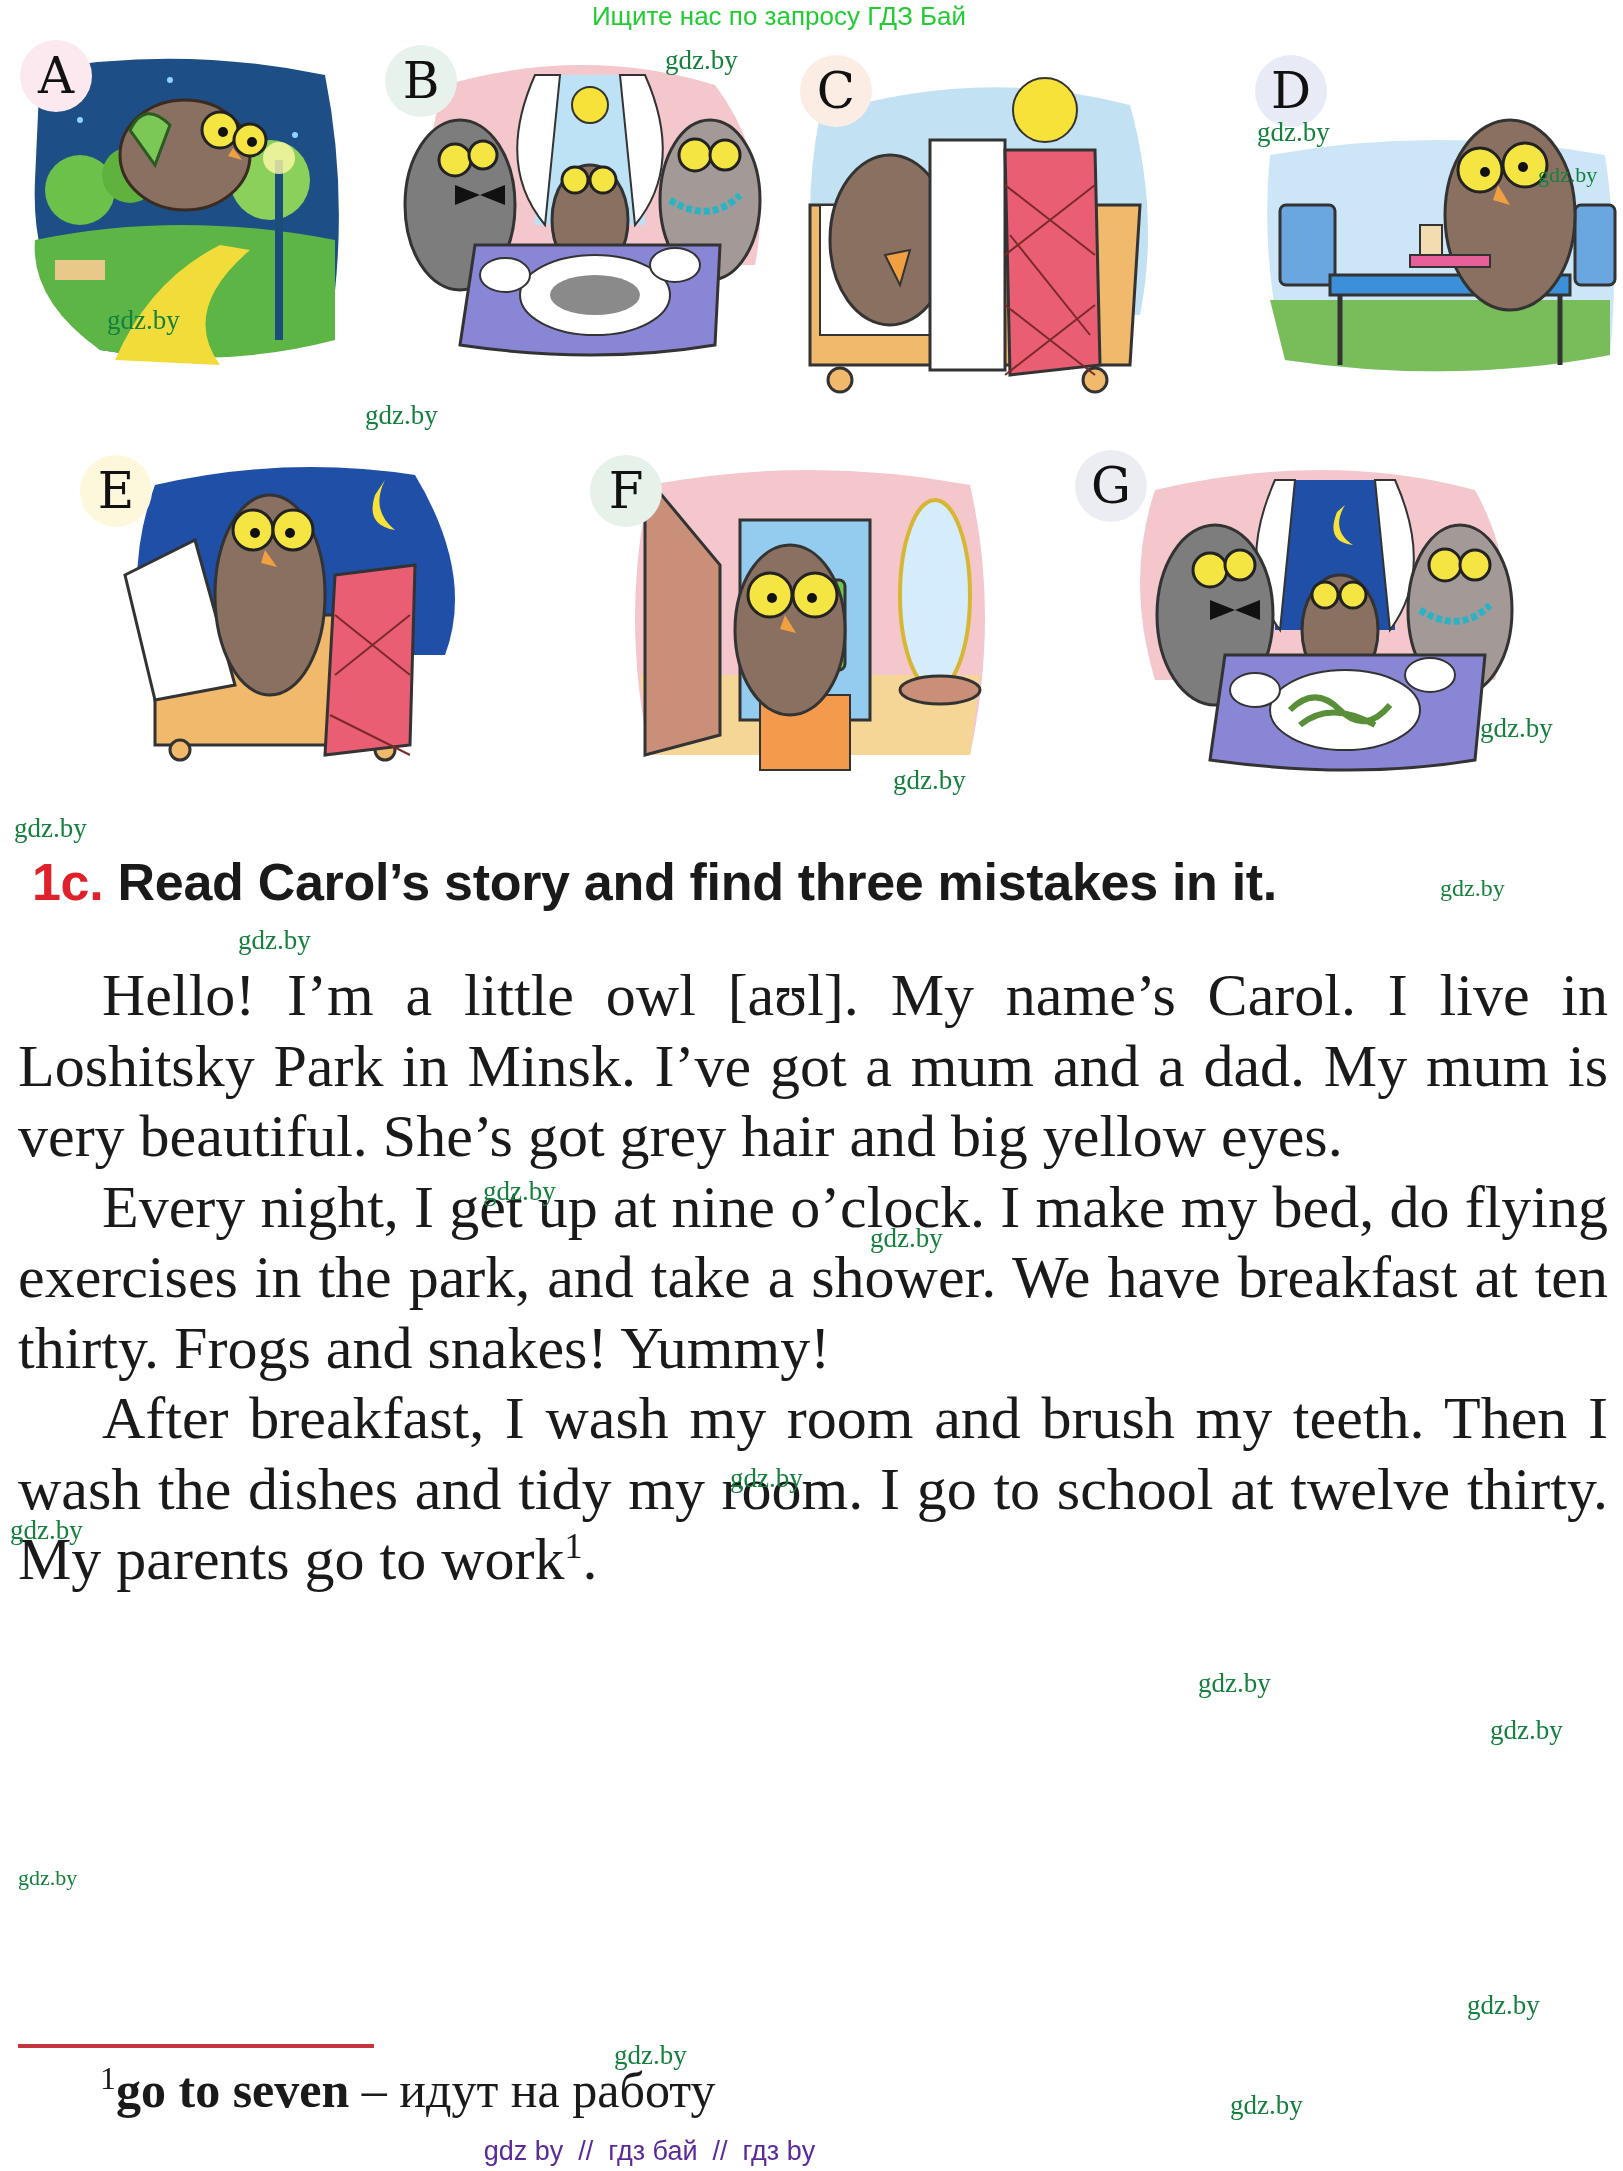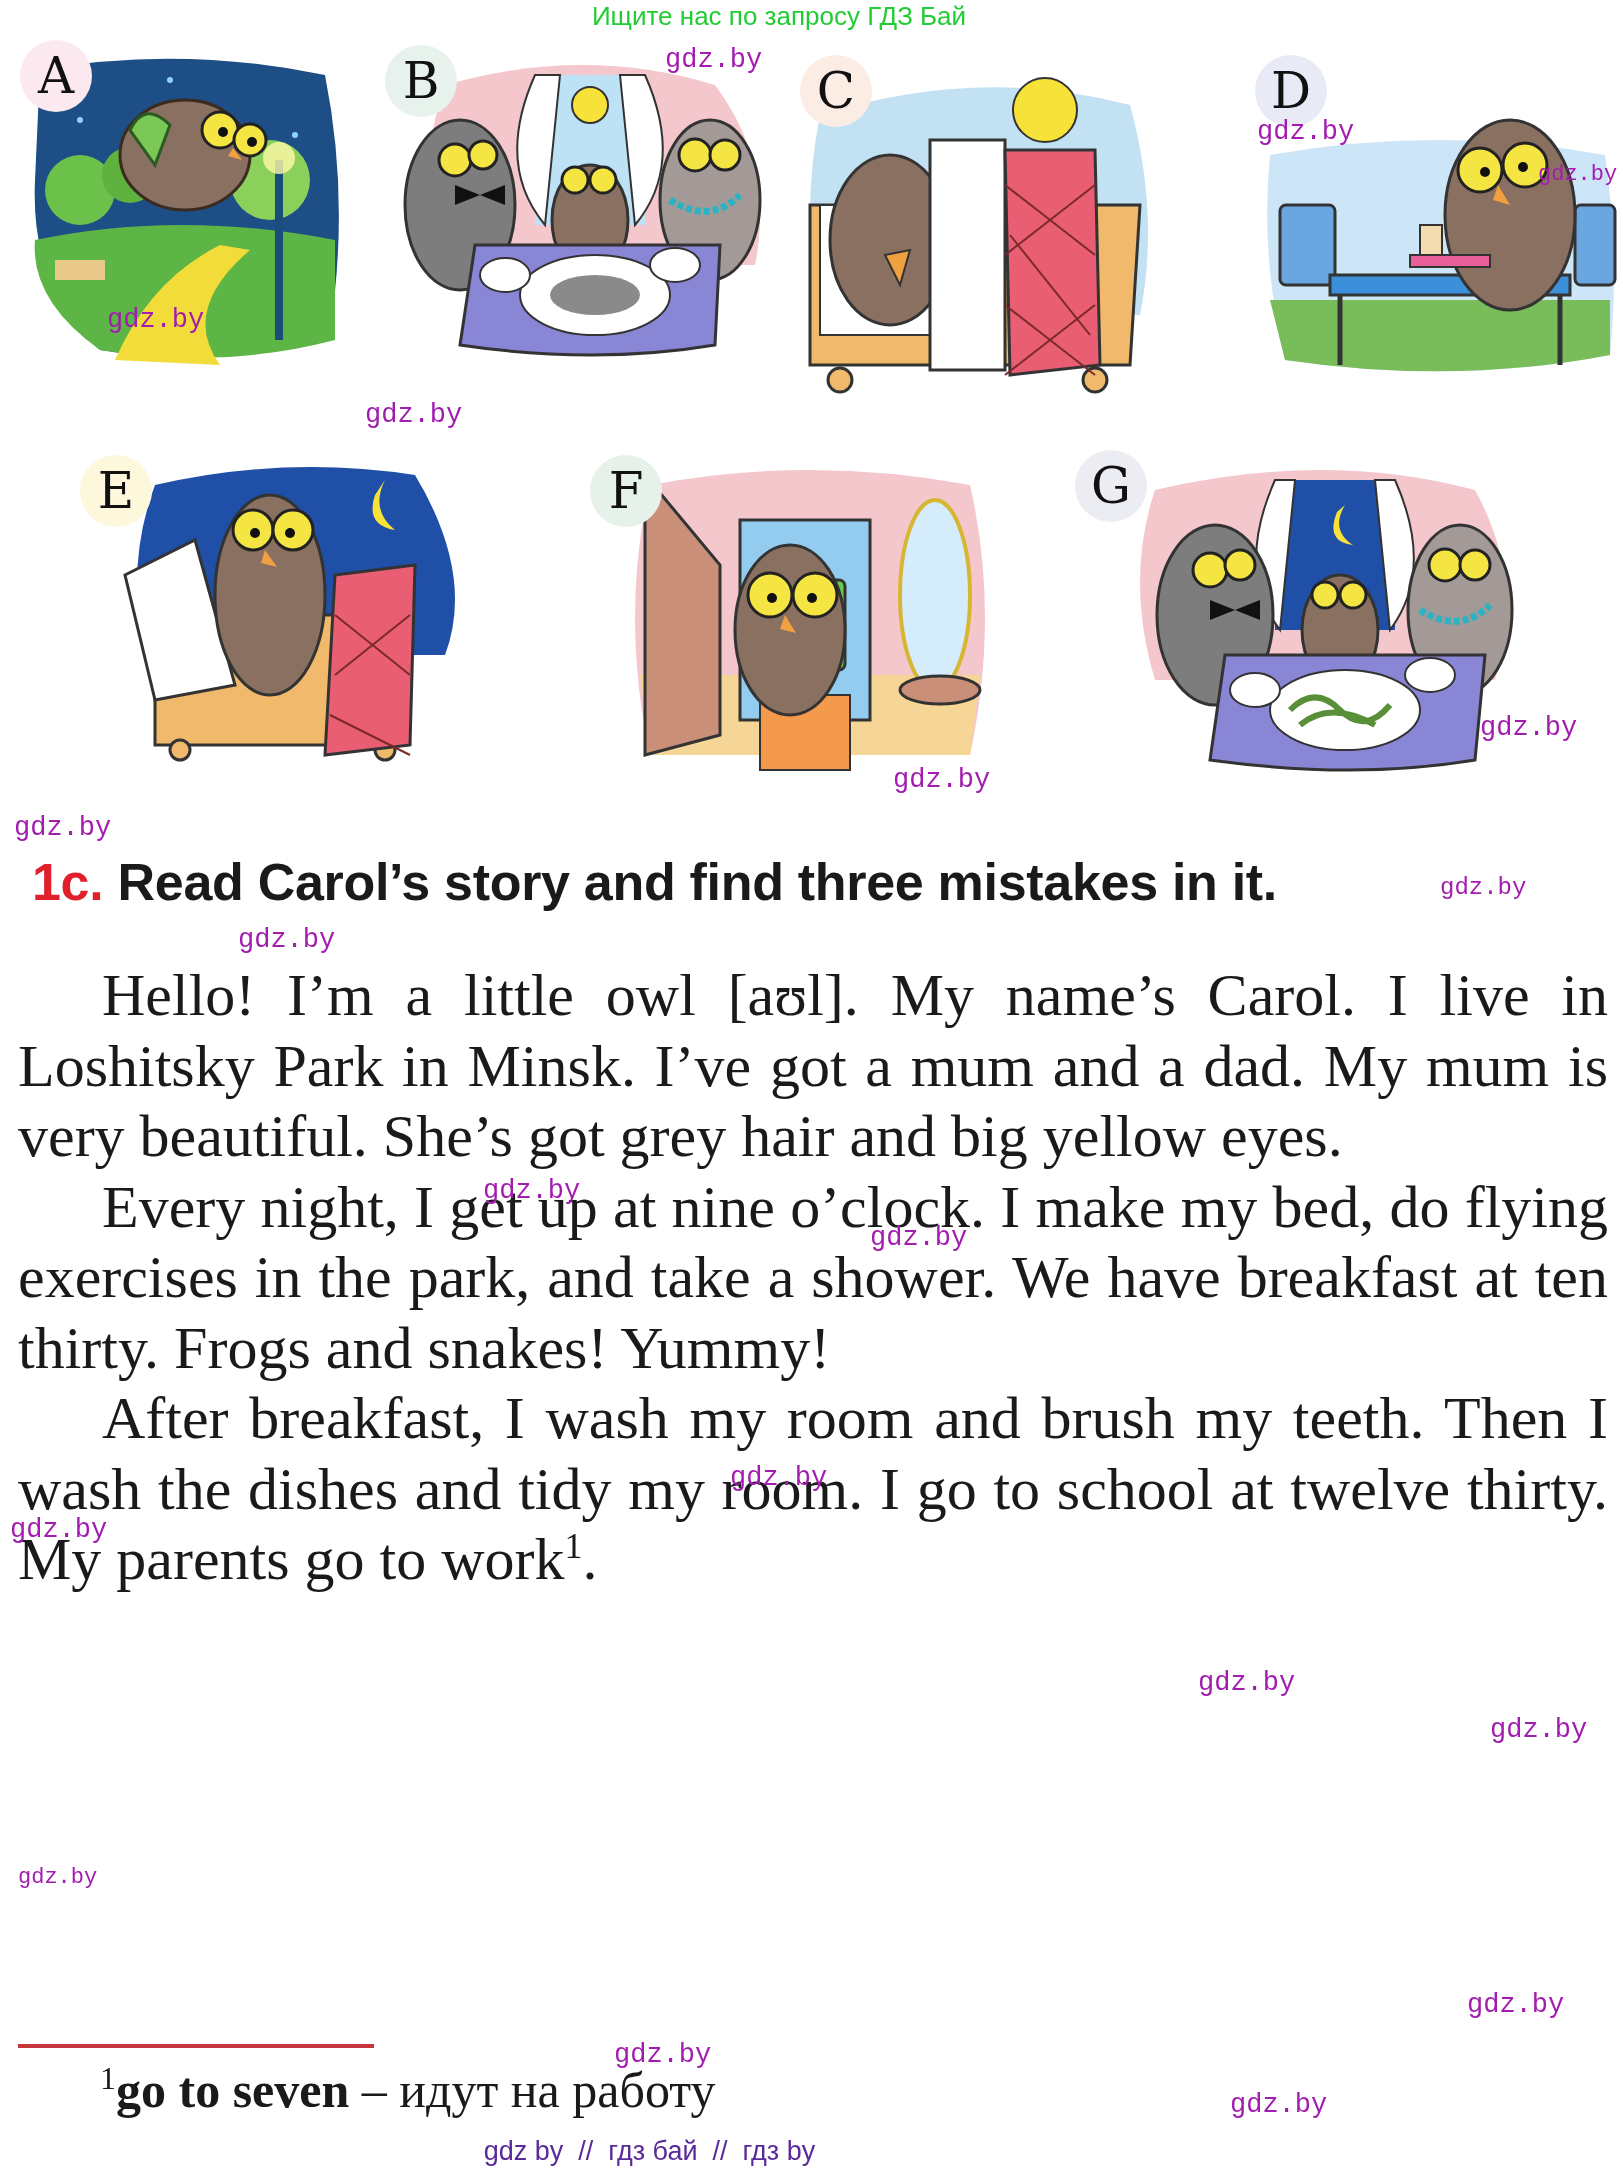--- a/index.html
+++ b/index.html
@@ -1,19 +1,19 @@
 <!DOCTYPE html>
 <html><head>
 <meta charset="utf-8">
 <style>
   html, body { margin: 0; padding: 0; background: #ffffff; }
   body { width: 1623px; height: 2171px; position: relative; overflow: hidden; font-family: "DejaVu Serif", serif; color: #1a1a1a; }
   .abs { position: absolute; }
   .banner { left: 0; width: 1478px; top: 0; text-align: center; font-family: "Liberation Sans", sans-serif; font-size: 26px; color: #22cc33; line-height: 32px; margin-left: 40px; }
-  .wm { font-family: Liberation Mono, monospace; font-size: 27px; color: #a21caf; line-height: 30px; white-space: nowrap; }
+  .wm { font-family: Liberation Serif, serif; font-size: 27px; color: #15803d; line-height: 30px; white-space: nowrap; }
   .panel { position: absolute; }
   .panel svg { display: block; width: 100%; height: 100%; }
   .badge { position: absolute; width: 72px; height: 72px; border-radius: 50%; display: flex; align-items: center; justify-content: center; font-family: "DejaVu Serif", serif; font-size: 50px; color: #111; }
   .heading { left: 32px; top: 852px; font-family: "Liberation Sans", sans-serif; font-weight: bold; font-size: 52px; white-space: nowrap; letter-spacing: -0.3px; }
   .heading .num { color: #e0202a; }
   .story { left: 18px; top: 960px; width: 1590px; font-family: "Liberation Serif", serif; font-size: 60px; line-height: 70.5px; }
   .story p { margin: 0; text-align: justify; text-indent: 84px; }
   .story sup { font-size: 36px; line-height: 0; }
   .fn-rule { left: 18px; top: 2044px; width: 356px; height: 4px; background: #c6343c; }
   .footnote { left: 100px; top: 2060px; font-family: "Liberation Serif", serif; font-size: 50px; white-space: nowrap; }

